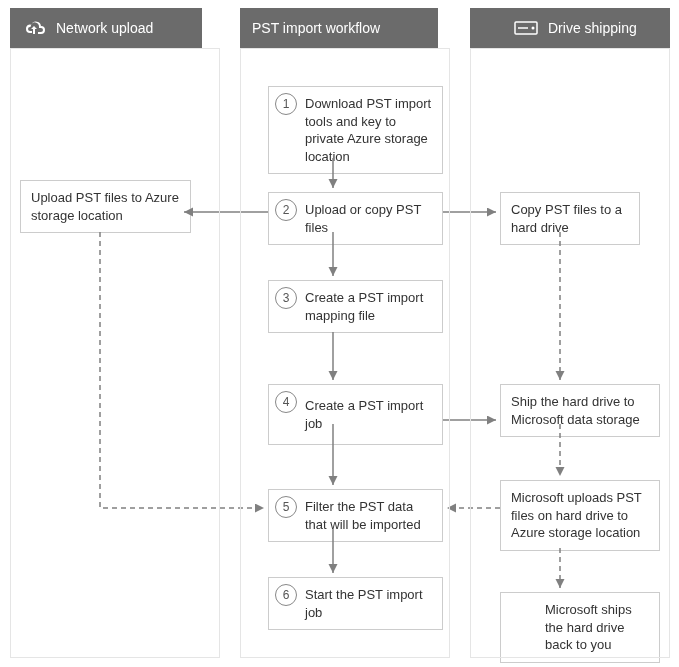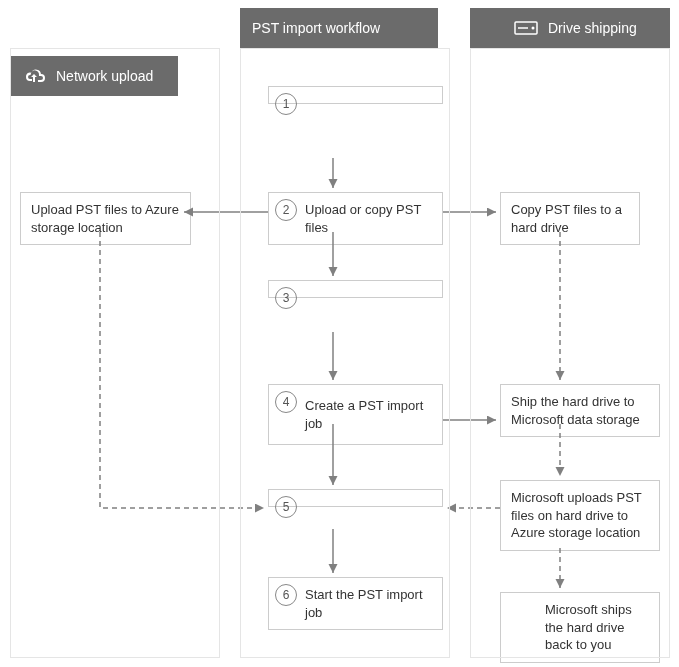--- a/index.html
+++ b/index.html
@@ -46,21 +46,21 @@
     line-height: 20px;
   }
   svg.connector {
     position: absolute;
     overflow: visible;
   }
 </style>
 </head>
 <body>
 
-<div class="col-header" style="left:10px; top:8px; width:168px;margin-top:48px;">
+<div class="col-header" style="left:10px; top:8px; width:192px;">
   <svg width="24" height="18" viewBox="0 0 24 18">
     <path d="M19 7.5a5 5 0 0 0-9.6-1.8A4 4 0 0 0 4 10a4 4 0 0 0 4 4h2v-2H8a2 2 0 0 1 0-4h.5l.3-1A3 3 0 0 1 17 8v1h2a2 2 0 0 1 0 4h-3v2h3a4 4 0 0 0 0-8z" fill="#fff"></path>
     <path d="M12 7l-3 3h2v5h2v-5h2z" fill="#fff"></path>
   </svg>
   <span>Network upload</span>
 </div>
 
 <div class="col-header" style="left:240px; top:8px; width:198px;">
   <span>PST import workflow</span>
 </div>
@@ -69,46 +69,49 @@
   <svg width="24" height="16" viewBox="0 0 24 16">
     <rect x="1" y="2" width="22" height="12" rx="1" fill="none" stroke="#fff" stroke-width="1.5"></rect>
     <circle cx="19" cy="8" r="1.5" fill="#fff"></circle>
     <line x1="4" y1="8" x2="14" y2="8" stroke="#fff" stroke-width="1.5"></line>
   </svg>
   <span>Drive shipping</span>
 </div>
 
 <div class="box num-box" style="left:268px; top:86px; width:175px;">
   <div class="num">1</div>
+  <span>Download PST import tools and key to private Azure storage location</span>
 </div>
 
 <div class="box num-box" style="left:268px; top:192px; width:175px;">
   <div class="num">2</div>
   <span>Upload or copy PST files</span>
 </div>
 
 <div class="box num-box" style="left:268px; top:280px; width:175px;">
   <div class="num">3</div>
+  <span>Create a PST import mapping file</span>
 </div>
 
 <div class="box num-box" style="left:268px; top:384px; width:175px; padding-top:12px; padding-bottom:12px;">
   <div class="num">4</div>
   <span>Create a PST import job</span>
 </div>
 
 <div class="box num-box" style="left:268px; top:489px; width:175px;">
   <div class="num">5</div>
+  <span>Filter the PST data that will be imported</span>
 </div>
 
 <div class="box num-box" style="left:268px; top:577px; width:175px;">
   <div class="num">6</div>
   <span>Start the PST import job</span>
 </div>
 
-<div class="box" style="left:20px; top:192px; width:171px;">
+<div class="box" style="left:20px; top:180px; width:171px;">
   <span>Upload PST files to Azure storage location</span>
 </div>
 
 <div class="box" style="left:500px; top:192px; width:140px;">
   <span>Copy PST files to a hard drive</span>
 </div>
 
 <div class="box" style="left:500px; top:384px; width:160px;">
   <span>Ship the hard drive to Microsoft data storage</span>
 </div>

